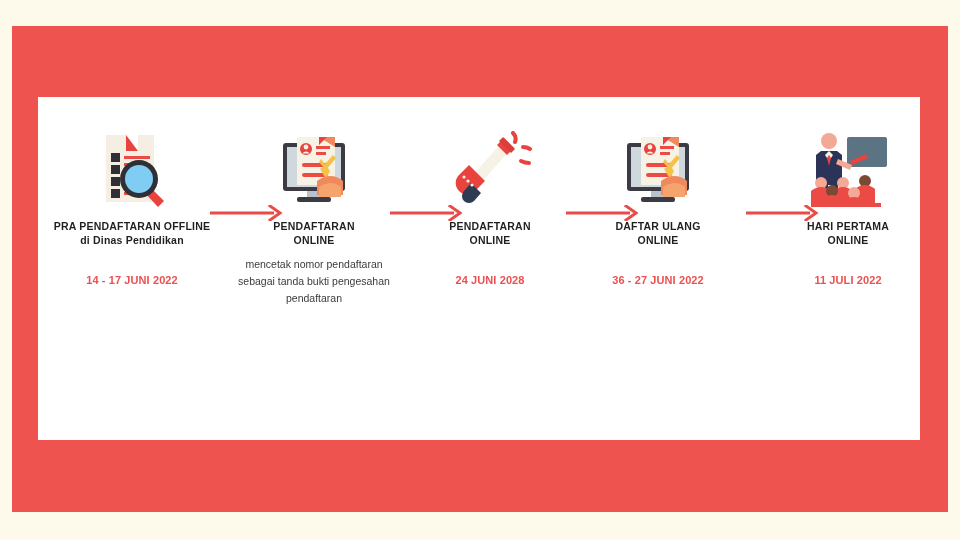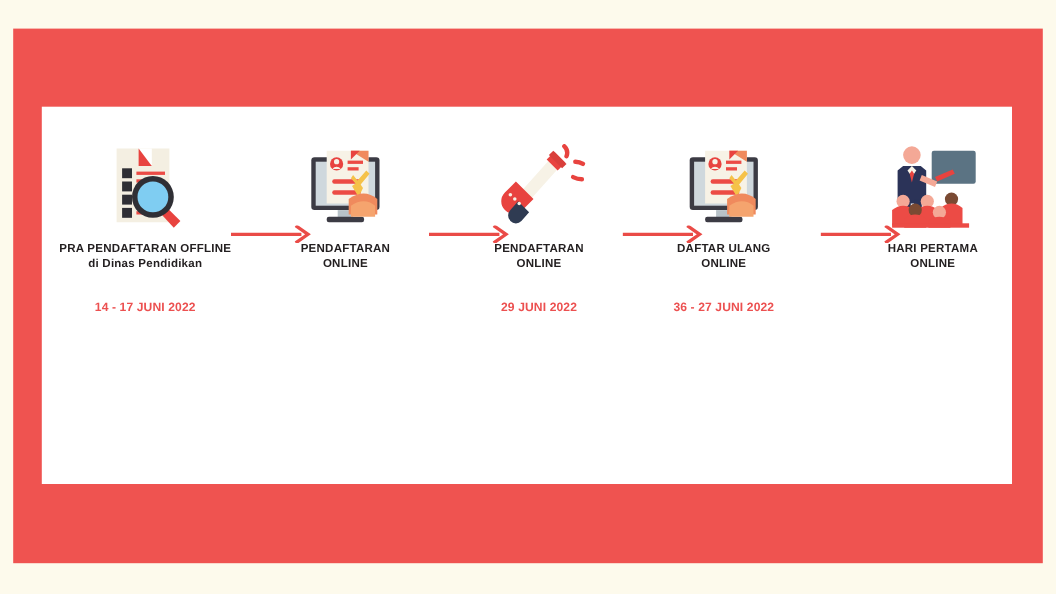--- a/index.html
+++ b/index.html
@@ -143,20 +143,23 @@
             <rect x="43" y="23" width="10" height="3" fill="#ec4b45"></rect>
             <rect x="29" y="34" width="26" height="4" rx="2" fill="#ec4b45"></rect>
             <rect x="29" y="44" width="26" height="4" rx="2" fill="#ec4b45"></rect>
             <path d="M48 30 l4 5 l8 -9 l3 3 l-10 12 l-7 -8 Z" fill="#f5c249"></path>
             <path d="M47 40 l6 -4 l4 6 l-4 8 Z" fill="#f5c249"></path>
             <path d="M44 52 q14 -10 26 0 v14 h-26 Z" fill="#f08a5d"></path>
             <path d="M46 58 q12 -8 22 0 v10 h-22 Z" fill="#f5a46e"></path>
           </svg>
         </div>
         <div class="step-title"><span>PENDAFTARAN</span><br><span>ONLINE</span></div>
+        <div class="step-note">mencetak nomor pendaftaran
+sebagai tanda bukti pengesahan
+pendaftaran</div>
       </div>
 
       <div class="arrow arrow-1">
         <svg width="74" height="16" viewBox="0 0 74 16">
           <line x1="0" y1="8" x2="64" y2="8" stroke="#ea4b47" stroke-width="3"></line>
           <polyline points="60,1 70,8 60,15" fill="none" stroke="#ea4b47" stroke-width="3" stroke-linecap="square"></polyline>
         </svg>
       </div>
 
       <div class="step step-2">
@@ -170,21 +173,21 @@
             <path d="M24 52 L34 62 L27 70 a7 7 0 0 1 -10 -10 Z" fill="#2f3b52"></path>
             <circle cx="17" cy="46" r="1.6" fill="#f7f2e6"></circle>
             <circle cx="21" cy="50" r="1.6" fill="#f7f2e6"></circle>
             <circle cx="25" cy="54" r="1.6" fill="#f7f2e6"></circle>
             <path d="M66 2 q4 4 2 9" stroke="#e8433f" stroke-width="4" fill="none" stroke-linecap="round"></path>
             <path d="M76 16 q4 0 7 2" stroke="#e8433f" stroke-width="4" fill="none" stroke-linecap="round"></path>
             <path d="M74 30 q4 2 8 2" stroke="#e8433f" stroke-width="4" fill="none" stroke-linecap="round"></path>
           </svg>
         </div>
         <div class="step-title"><span>PENDAFTARAN</span><br><span>ONLINE</span></div>
-        <div class="step-date">29 JUNI 2022</div>
+        <div class="step-date">24 JUNI 2028</div>
       </div>
 
       <div class="arrow arrow-2">
         <svg width="74" height="16" viewBox="0 0 74 16">
           <line x1="0" y1="8" x2="64" y2="8" stroke="#ea4b47" stroke-width="3"></line>
           <polyline points="60,1 70,8 60,15" fill="none" stroke="#ea4b47" stroke-width="3" stroke-linecap="square"></polyline>
         </svg>
       </div>
 
       <div class="step step-3">
@@ -240,17 +243,18 @@
             <path d="M28 64 q10 -8 20 0 v14 h-20 Z" fill="#ec4b45"></path>
             <path d="M50 62 q10 -8 20 0 v16 h-20 Z" fill="#ec4b45"></path>
             <circle cx="27" cy="64" r="6" fill="#7a4a33"></circle>
             <circle cx="49" cy="66" r="6" fill="#f4a896"></circle>
             <path d="M17 72 q10 -8 20 0 v8 h-20 Z" fill="#ec4b45"></path>
             <path d="M39 74 q10 -8 20 0 v6 h-20 Z" fill="#ec4b45"></path>
             <rect x="6" y="76" width="70" height="4" fill="#ec4b45"></rect>
           </svg>
         </div>
         <div class="step-title"><span>HARI PERTAMA</span><br><span>ONLINE</span></div>
+        <div class="step-date">11 JULI 2022</div>
       </div>
 
     </div>
   </div>
 </div>
 
 </body></html>

